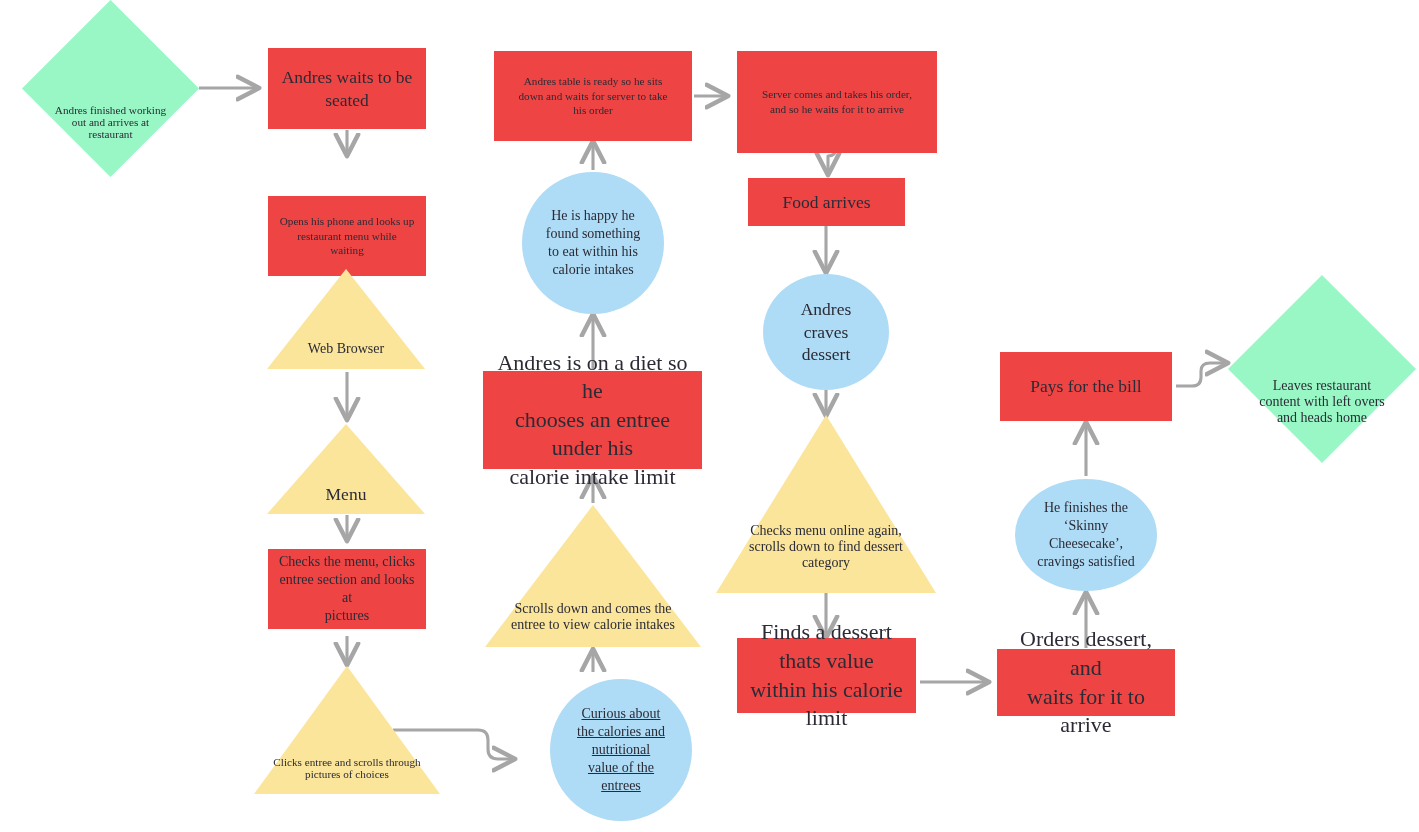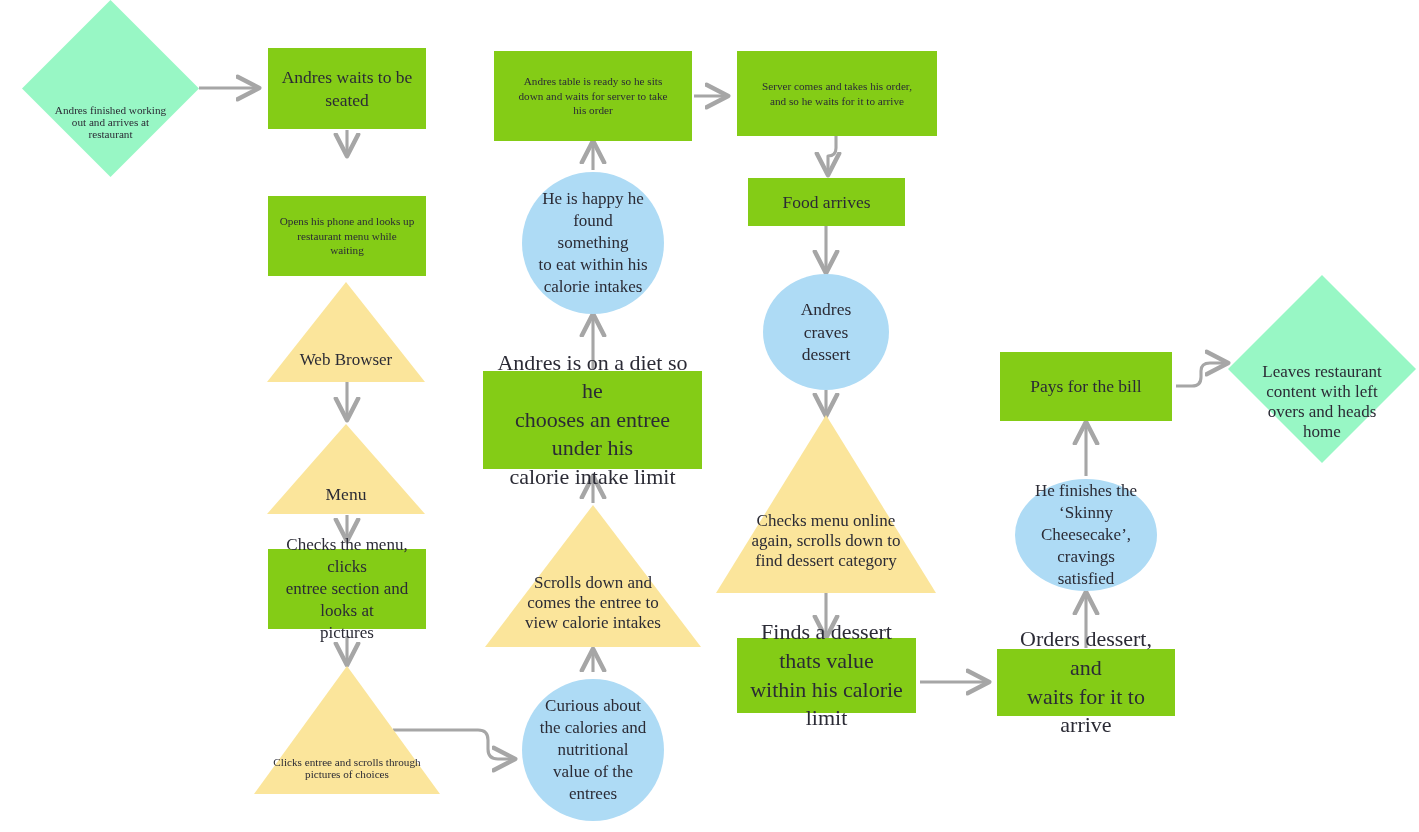--- a/index.html
+++ b/index.html
@@ -33,21 +33,21 @@
     box-sizing: border-box;
   }
   .node .label {
     display: block;
     width: 100%;
     line-height: 1.30;
     white-space: pre-line;
   }
   
   .rect {
-    background: #84cc16;
+    background: #ef4444;
   }
   .diamond-wrap {
     position: absolute;
   }
   .diamond-shape {
     position: absolute;
     left: 0; top: 0;
     width: 100%; height: 100%;
     background: #98f7c5;
     clip-path: polygon(50% 0%, 100% 50%, 50% 100%, 0% 50%);
@@ -83,21 +83,21 @@
     align-items: flex-end;
     justify-content: center;
     text-align: center;
   }
   .circle {
     border-radius: 50%;
     background: #aedbf5;
   }
   
   .t-sm  { font-size: 11.2px; }
-  .t-md  { font-size: 17px; }
+  .t-md  { font-size: 14px; }
   .t-lg  { font-size: 22px; }
   .t-xl  { font-size: 17.5px; }
 </style>
 </head>
 <body>
 
 <div id="canvas">
 
   <svg id="connectors" viewBox="0 0 1419 832" xmlns="http://www.w3.org/2000/svg">
     <defs>
@@ -163,21 +163,21 @@
     <span class="label t-xl">Andres waits to be
 seated</span>
   </div>
 
   <div class="node rect" style="left:268px; top:163px; width:158px; height:80px; padding:0 6px;margin-top:33px;">
     <span class="label t-sm">Opens his phone and looks up
 restaurant menu while
 waiting</span>
   </div>
 
-  <div class="tri-wrap" style="left:267px; top:282px; width:158px; height:100px;">
+  <div class="tri-wrap" style="left:267px; top:269px; width:158px; height:100px;">
     <div class="tri-shape"></div>
     <div class="tri-text" style="bottom:12px;">
       <span class="label t-md">Web Browser</span>
     </div>
   </div>
 
   <div class="tri-wrap" style="left:267px; top:424px; width:158px; height:90px;">
     <div class="tri-shape"></div>
     <div class="tri-text" style="bottom:9px;">
       <span class="label t-xl">Menu</span>
@@ -192,21 +192,21 @@
 
   <div class="tri-wrap" style="left:254px; top:666px; width:186px; height:128px;">
     <div class="tri-shape"></div>
     <div class="tri-text" style="bottom:14px; left:8%; width:84%;">
       <span class="label t-sm">Clicks entree and
 scrolls through
 pictures of choices</span>
     </div>
   </div>
 
-  <div class="node circle" style="left:522px; top:679px; width:142px; height:142px; padding:0 14px;">
+  <div class="node circle" style="left:550px; top:679px; width:142px; height:142px; padding:0 14px;text-decoration:underline;">
     <span class="label t-md">Curious about
 the calories and
 nutritional
 value of the
 entrees</span>
   </div>
 
   <div class="tri-wrap" style="left:485px; top:505px; width:216px; height:142px;">
     <div class="tri-shape"></div>
     <div class="tri-text" style="bottom:14px; left:12%; width:76%;">
@@ -228,21 +228,21 @@
 to eat within his
 calorie intakes</span>
   </div>
 
   <div class="node rect" style="left:494px; top:51px; width:198px; height:90px; padding:0 6px;">
     <span class="label t-sm">Andres table is ready so he sits
 down and waits for server to take
 his order</span>
   </div>
 
-  <div class="node rect" style="left:737px; top:51px; width:200px; height:85px; padding:0 4px;">
+  <div class="node rect" style="left:737px; top:51px; width:200px; height:102px; padding:0 4px;">
     <span class="label t-sm">Server comes and takes his order,
 and so he waits for it to arrive</span>
   </div>
 
   <div class="node rect" style="left:748px; top:178px; width:157px; height:48px; padding:0 6px;">
     <span class="label t-xl">Food arrives</span>
   </div>
 
   <div class="node circle" style="left:763px; top:274px; width:126px; height:116px; padding:0 12px;">
     <span class="label t-xl">Andres

